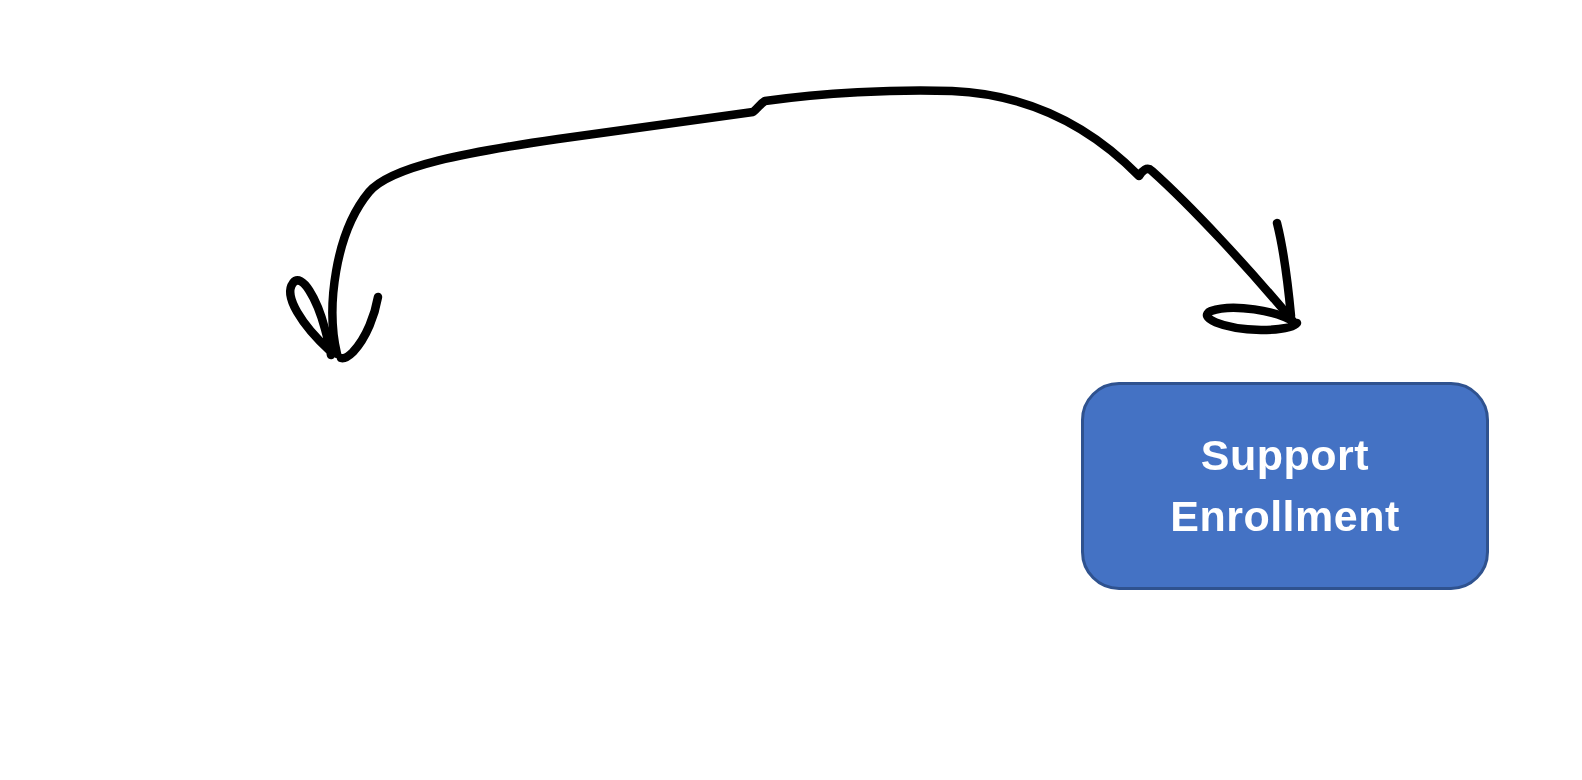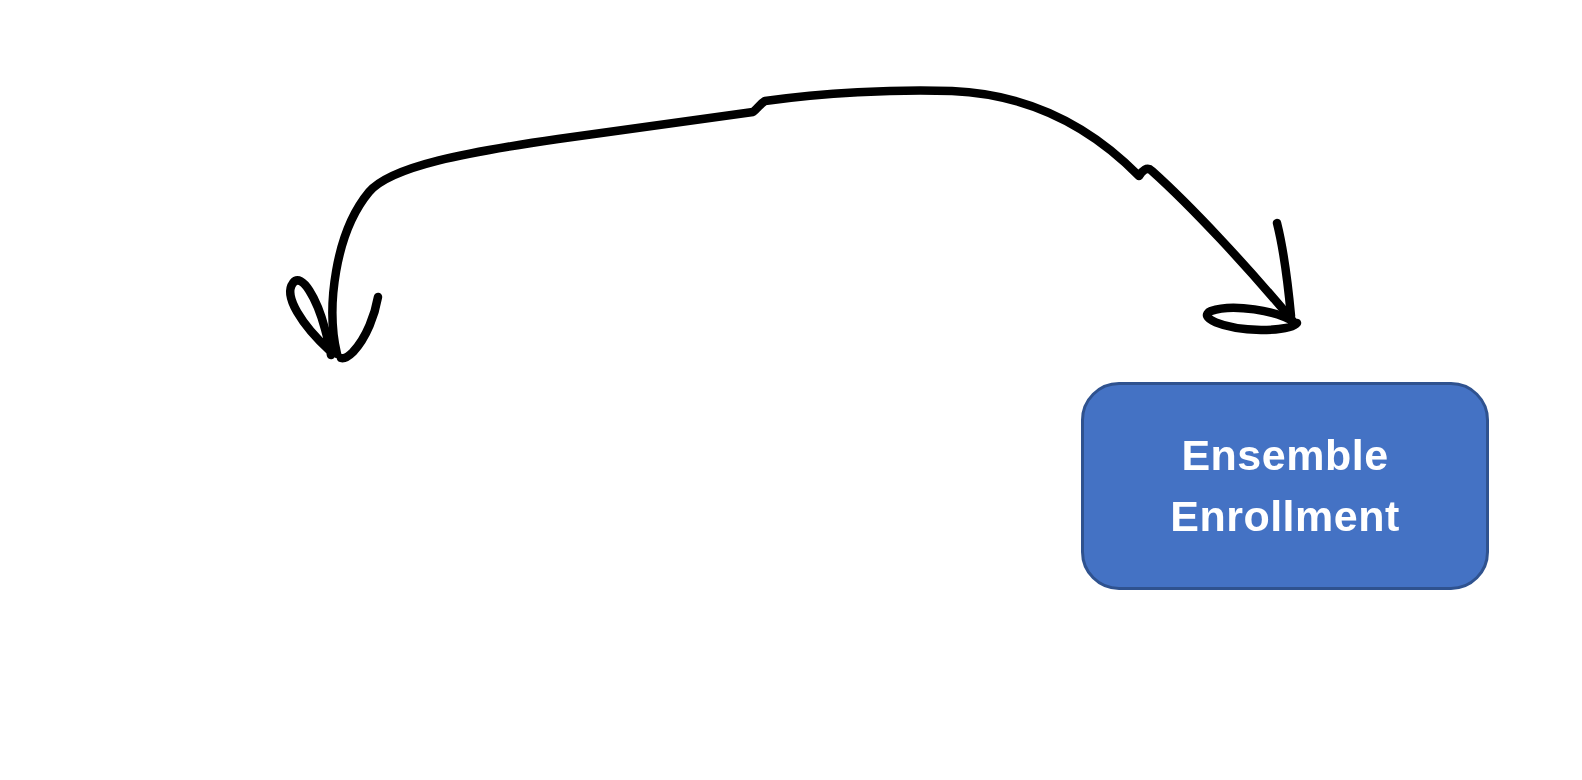--- a/index.html
+++ b/index.html
@@ -83,16 +83,16 @@
              C 1283 247, 1288 284, 1291 316" stroke="#000000"></path>
 
     <path stroke-width="8.5" d="M 1294 322
              C 1277 311, 1233 303, 1211 311
              C 1197 317, 1221 329, 1261 330
              C 1283 330, 1294 327, 1297 323" stroke="#000000"></path>
   </svg>
 
 
   <div class="node node--right">
-    <span>Ensemble Enrollment</span>
+    <span>Support Enrollment</span>
   </div>
 
 </div>
 
 </body></html>

